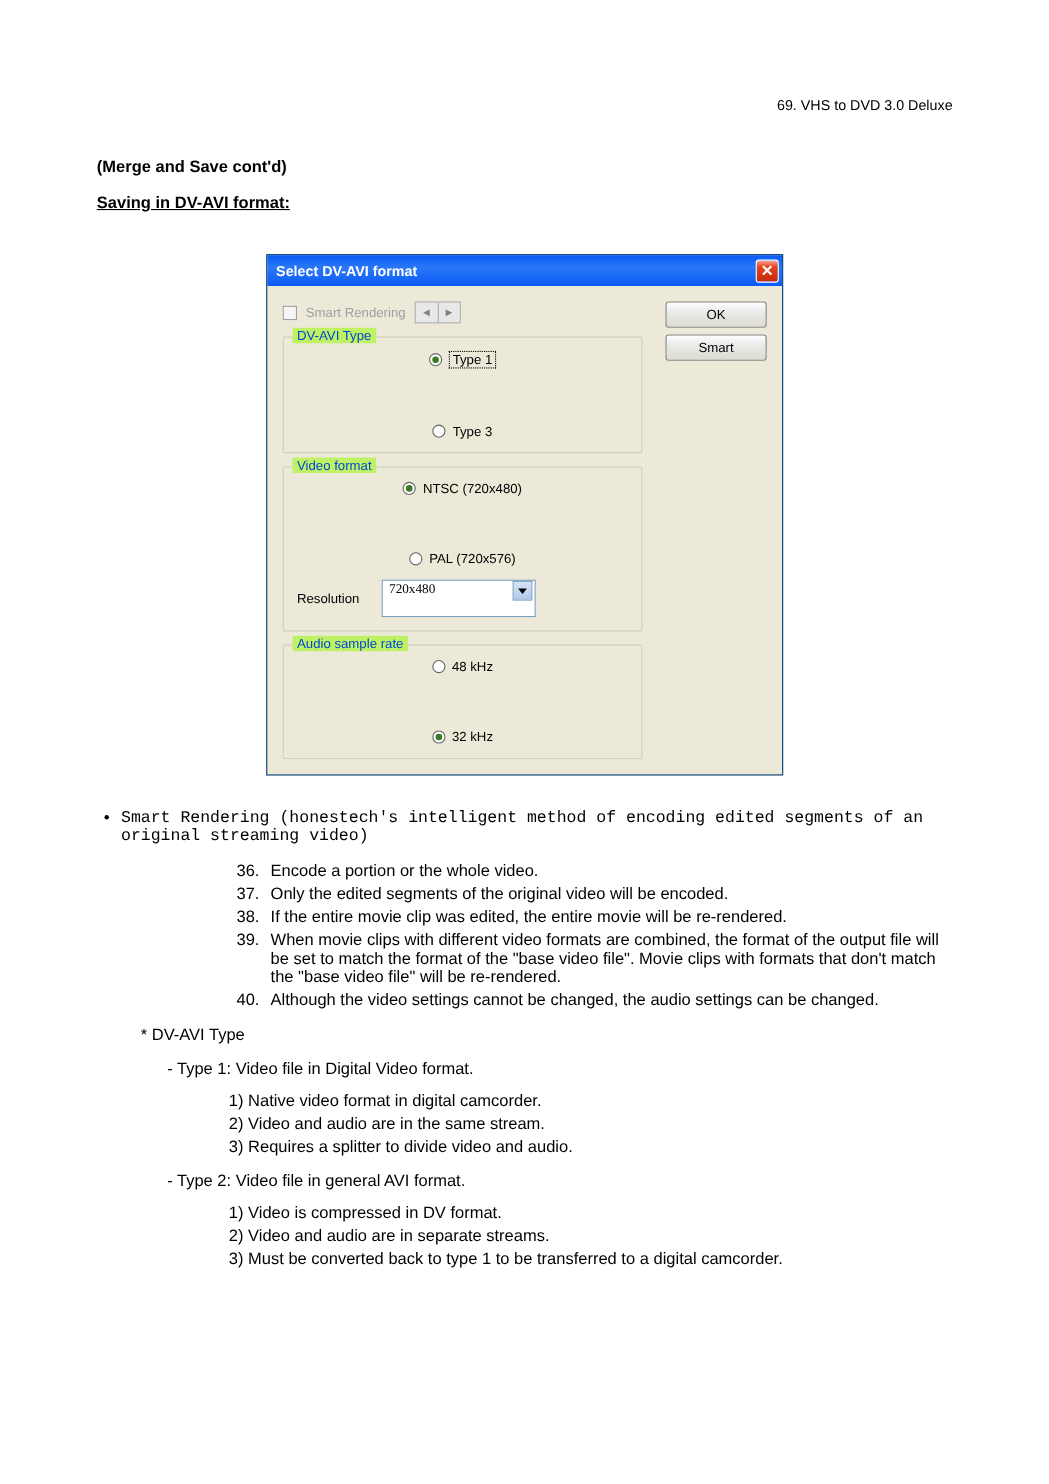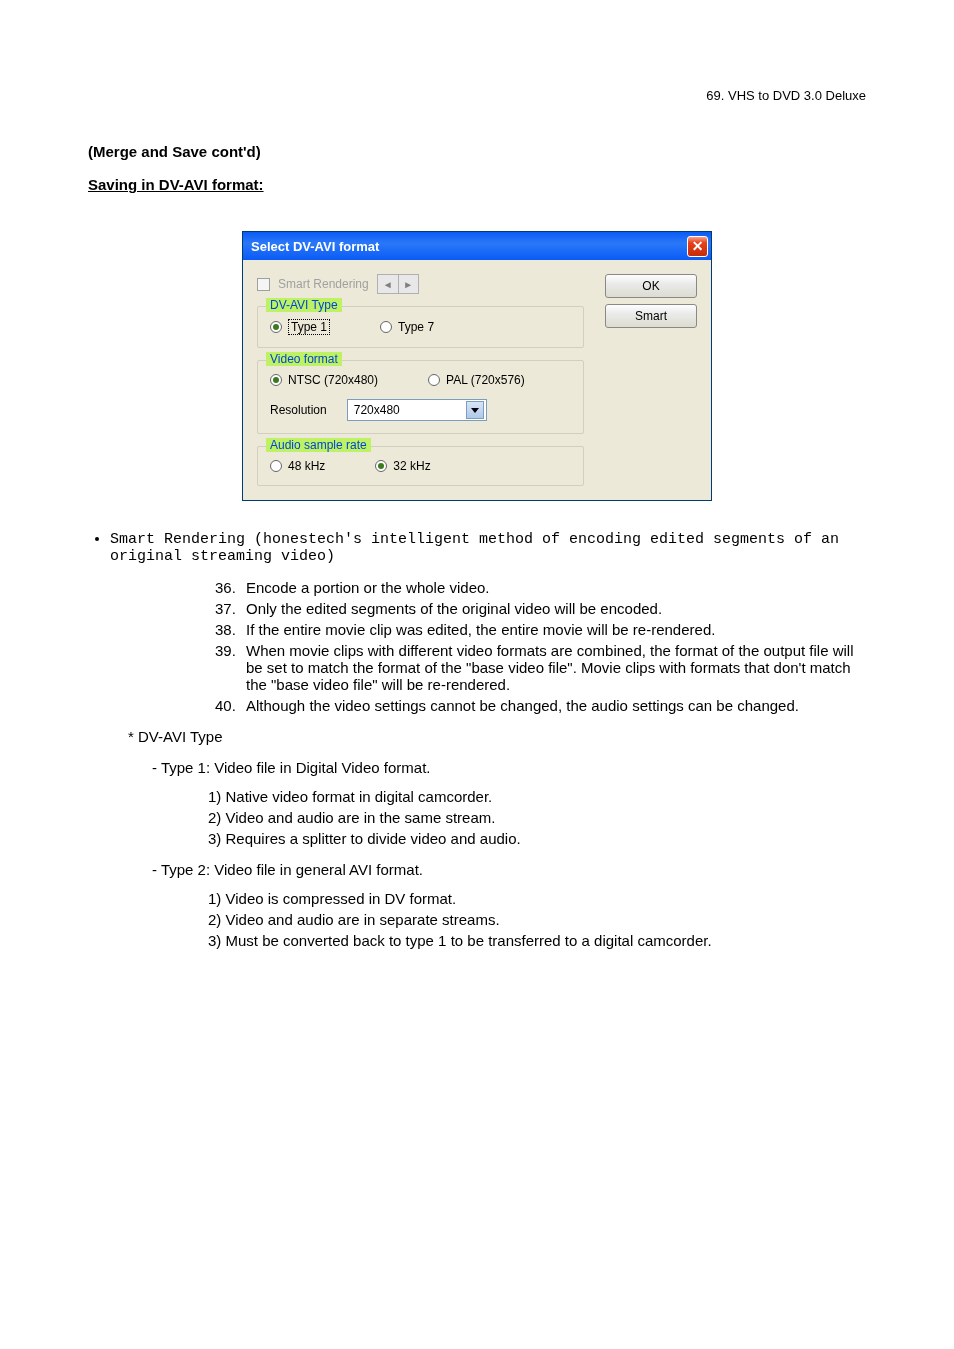--- a/index.html
+++ b/index.html
@@ -116,20 +116,21 @@
       background: #bef264;
       padding: 0 4px;
       color: #0046d5;
       font-size: 12px;
     }
     .radio-row {
       display: flex;
       gap: 50px;
       align-items: center;
       margin-top: 2px;
+      flex-direction: column;
     }
     .radio {
       width: 12px; height: 12px;
       border: 1px solid #666;
       border-radius: 50%;
       background: #fff;
       display: inline-flex;
       align-items: center;
       justify-content: center;
       margin-right: 6px;
@@ -147,26 +148,26 @@
       padding: 0 2px;
     }
     .res-row {
       display: flex;
       align-items: center;
       gap: 20px;
       margin-top: 12px;
     }
     .combo {
       display: flex;
-      align-items: center;
       border: 1px solid #7b9ebd;
       background: #fff;
-      height: 22px;
+      height: 34px;
       width: 140px;
       padding: 0 2px 0 6px;
+      font-family: Liberation Serif, serif;
     }
     .combo-arrow {
       width: 18px; height: 18px;
       margin-left: auto;
       background: linear-gradient(to bottom, #d8e4f8, #b0c8ea);
       border: 1px solid #7b9ebd;
       display: flex;
       align-items: center;
       justify-content: center;
     }
@@ -218,21 +219,21 @@
 
           <div class="group">
             <span class="group-title">DV-AVI Type</span>
             <div class="radio-row">
               <span class="radio-item">
                 <span class="radio sel"></span>
                 <span class="dotted-sel">Type 1</span>
               </span>
               <span class="radio-item">
                 <span class="radio"></span>
-                <span>Type 7</span>
+                <span>Type 3</span>
               </span>
             </div>
           </div>
 
           <div class="group">
             <span class="group-title">Video format</span>
             <div class="radio-row">
               <span class="radio-item">
                 <span class="radio sel"></span>
                 <span>NTSC (720x480)</span>

